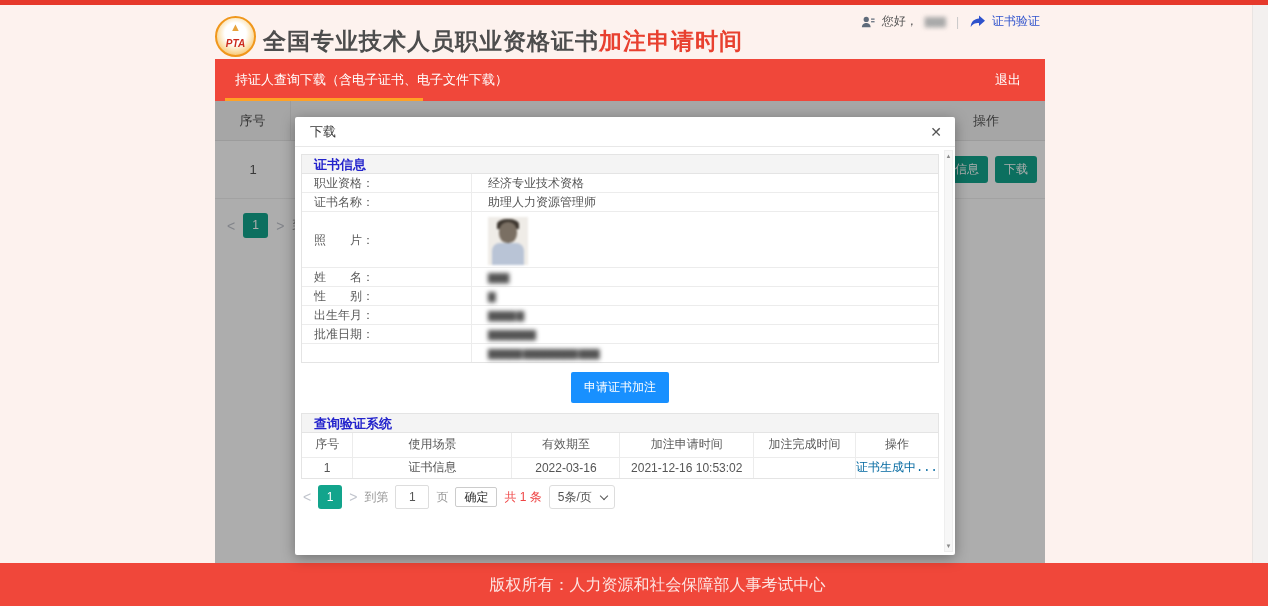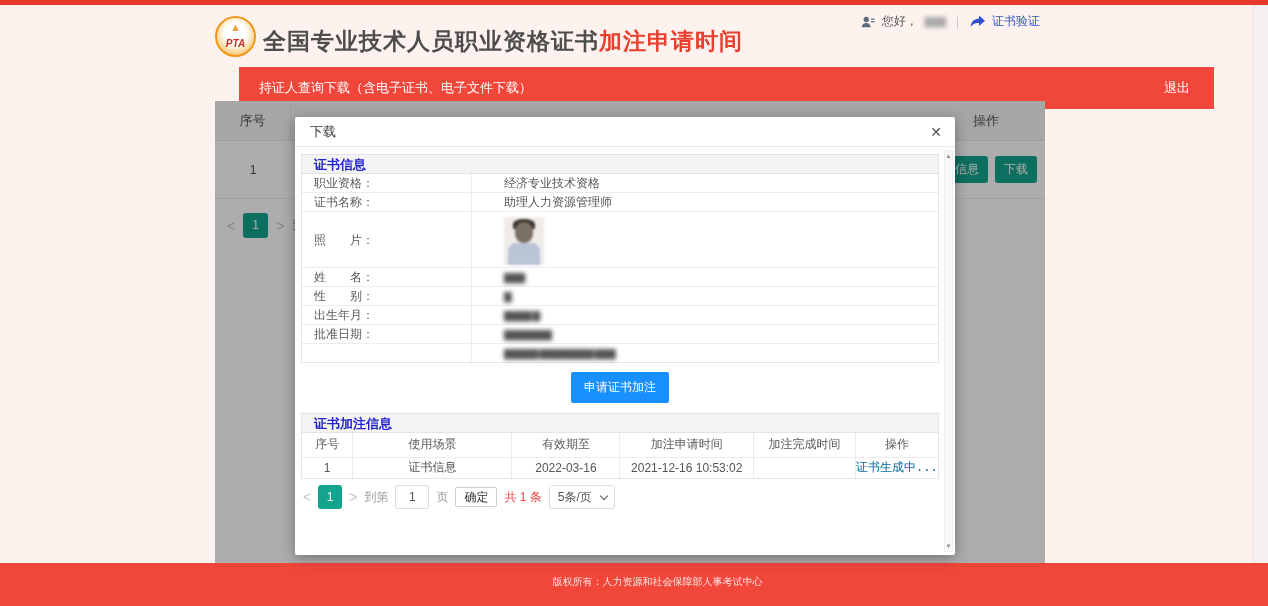--- a/index.html
+++ b/index.html
@@ -22,21 +22,21 @@
   .page-title { position:absolute; left:263px; top:26px; font-size:23px; font-weight:bold; color:#4d4d4d; letter-spacing:1px; white-space:nowrap; }
   .page-title .accent { color:#e8402f; }
 
   .user-area { position:absolute; top:13px; right:228px; display:flex; align-items:center; gap:7px; font-size:12px; color:#555; }
   .user-area svg { display:block; }
   .mask { color:#a9a9a9; filter:blur(2px); font-size:10px; letter-spacing:-1px; }
   .user-divider { color:#c9c9c9; margin:0 4px; }
   .verify-link { color:#2e52cc; cursor:pointer; }
 
   
-  .nav { position:absolute; left:215px; top:67px; width:975px; height:42px; background:#f0473a;margin-left:24px; }
+  .nav { position:absolute; left:215px; top:59px; width:830px; height:42px; background:#f0473a; }
   .nav-tab { position:absolute; left:20px; top:0; height:42px; line-height:42px; color:#fff; font-size:13px; }
   .nav-tab-underline { position:absolute; left:10px; bottom:0; width:198px; height:3px; background:#ffa126; }
   .nav-logout { position:absolute; right:24px; top:0; height:42px; line-height:42px; color:#fff; font-size:13px; cursor:pointer; }
 
   
   .panel { position:absolute; left:215px; top:101px; width:830px; height:462px; background:#fff; overflow:hidden; }
   .bg-table-header { display:flex; height:40px; line-height:40px; background:#f5f5f5; border-bottom:1px solid #e6e6e6; font-size:13px; color:#555; }
   .bg-col-seq { width:76px; text-align:center; border-right:1px solid #e6e6e6; }
   .bg-col-action { margin-left:auto; width:118px; text-align:center; }
   .bg-row { display:flex; align-items:center; height:58px; border-bottom:1px solid #efefef; font-size:13px; color:#555; }
@@ -57,21 +57,21 @@
 
   
   .modal-scrollbar { position:absolute; right:2px; top:33px; bottom:3px; width:9px; background:#f7f7f7; border:1px solid #eee; }
   .sb-arrow { position:absolute; left:0; right:0; text-align:center; font-size:6px; color:#8a8a8a; line-height:8px; }
   .sb-up { top:1px; } .sb-down { bottom:1px; }
 
   .sec-box { border:1px solid #e4e4e4; }
   .sec-title { height:19px; line-height:19px; background:#f4f4f4; border-bottom:1px solid #e4e4e4; padding-left:12px;
                color:#2424cc; font-weight:bold; font-size:13px; }
 
-  .info-row { display:flex; border-bottom:1px solid #ececec; min-height:18px; font-size:12px;gap:16px; }
+  .info-row { display:flex; border-bottom:1px solid #ececec; min-height:18px; font-size:12px; }
   .info-row:last-child { border-bottom:none; }
   .info-label { width:170px; border-right:1px solid #ececec; padding:2px 0 1px 12px; color:#5a5a5a; line-height:15px; }
   .info-value { flex:1; padding:2px 0 1px 16px; color:#555; line-height:15px; }
   .photo-row { height:56px; }
   .photo { width:40px; height:48px; margin-top:3px; background:#efece7; position:relative; overflow:hidden; filter:blur(1px); }
   .photo .head { position:absolute; left:11px; top:5px; width:18px; height:21px; border-radius:45%; background:#7a6f63; }
   .photo .hair { position:absolute; left:9px; top:2px; width:22px; height:10px; border-radius:50% 50% 0 0; background:#3c352e; }
   .photo .body { position:absolute; left:4px; top:26px; width:32px; height:22px; border-radius:8px 8px 0 0; background:#b9c4d6; }
 
   .annotate-wrap { text-align:center; margin:9px 0 10px 0; }
@@ -86,21 +86,21 @@
   .pager { display:flex; align-items:center; gap:7px; margin:6px 0 0 2px; font-size:12px; color:#999; }
   .pg-current-sm { width:24px; height:24px; line-height:24px; text-align:center; background:#12a48c; color:#fff; border-radius:3px; cursor:pointer; }
   .jump-input { width:34px; height:24px; border:1px solid #ddd; border-radius:2px; text-align:center; font-size:12px; color:#555; font-family:inherit; }
   .btn-confirm { height:20px; padding:0 8px; background:#fff; border:1px solid #ccc; border-radius:2px; font-size:12px; font-weight:normal; color:#333; cursor:pointer; font-family:inherit; }
   .total-text { color:#ef4444; }
   .size-select { position:relative; height:24px; line-height:22px; padding:0 22px 0 8px; border:1px solid #ddd; border-radius:3px; color:#555; cursor:pointer; }
   .select-chev { position:absolute; right:7px; top:7px; width:6px; height:6px; border-right:1.5px solid #555; border-bottom:1.5px solid #555; transform:rotate(45deg); }
 
   
   .footer { position:absolute; left:0; top:563px; width:1268px; height:43px; background:#f0473a; text-align:center; }
-  .footer span { display:inline-block; margin-top:12px; font-size:10px; color:rgba(255,255,255,0.85);margin-left:47px; }
+  .footer span { display:inline-block; margin-top:12px; font-size:16px; color:rgba(255,255,255,0.85);margin-left:47px; }
 </style>
 </head>
 <body>
 
 <div class="topbar"></div>
 
 <div class="logo">
   <span class="flame">▲</span>
   <span class="pta">PTA</span>
 </div>
@@ -200,21 +200,21 @@
         <div class="info-label"></div>
         <div class="info-value mask">▇▇▇▇▇ ▇▇▇▇▇▇▇▇ ▇▇▇</div>
       </div>
     </div>
 
     <div class="annotate-wrap">
       <button class="btn-blue">申请证书加注</button>
     </div>
 
     <div class="sec-box">
-      <div class="sec-title">证书加注信息</div>
+      <div class="sec-title">查询验证系统</div>
       <table class="anno">
         <colgroup>
           <col style="width:8%">
             <col style="width:25%">
             <col style="width:17%">
           <col style="width:21%">
             <col style="width:16%">
             <col style="width:13%">
         </colgroup>
         <tbody>

